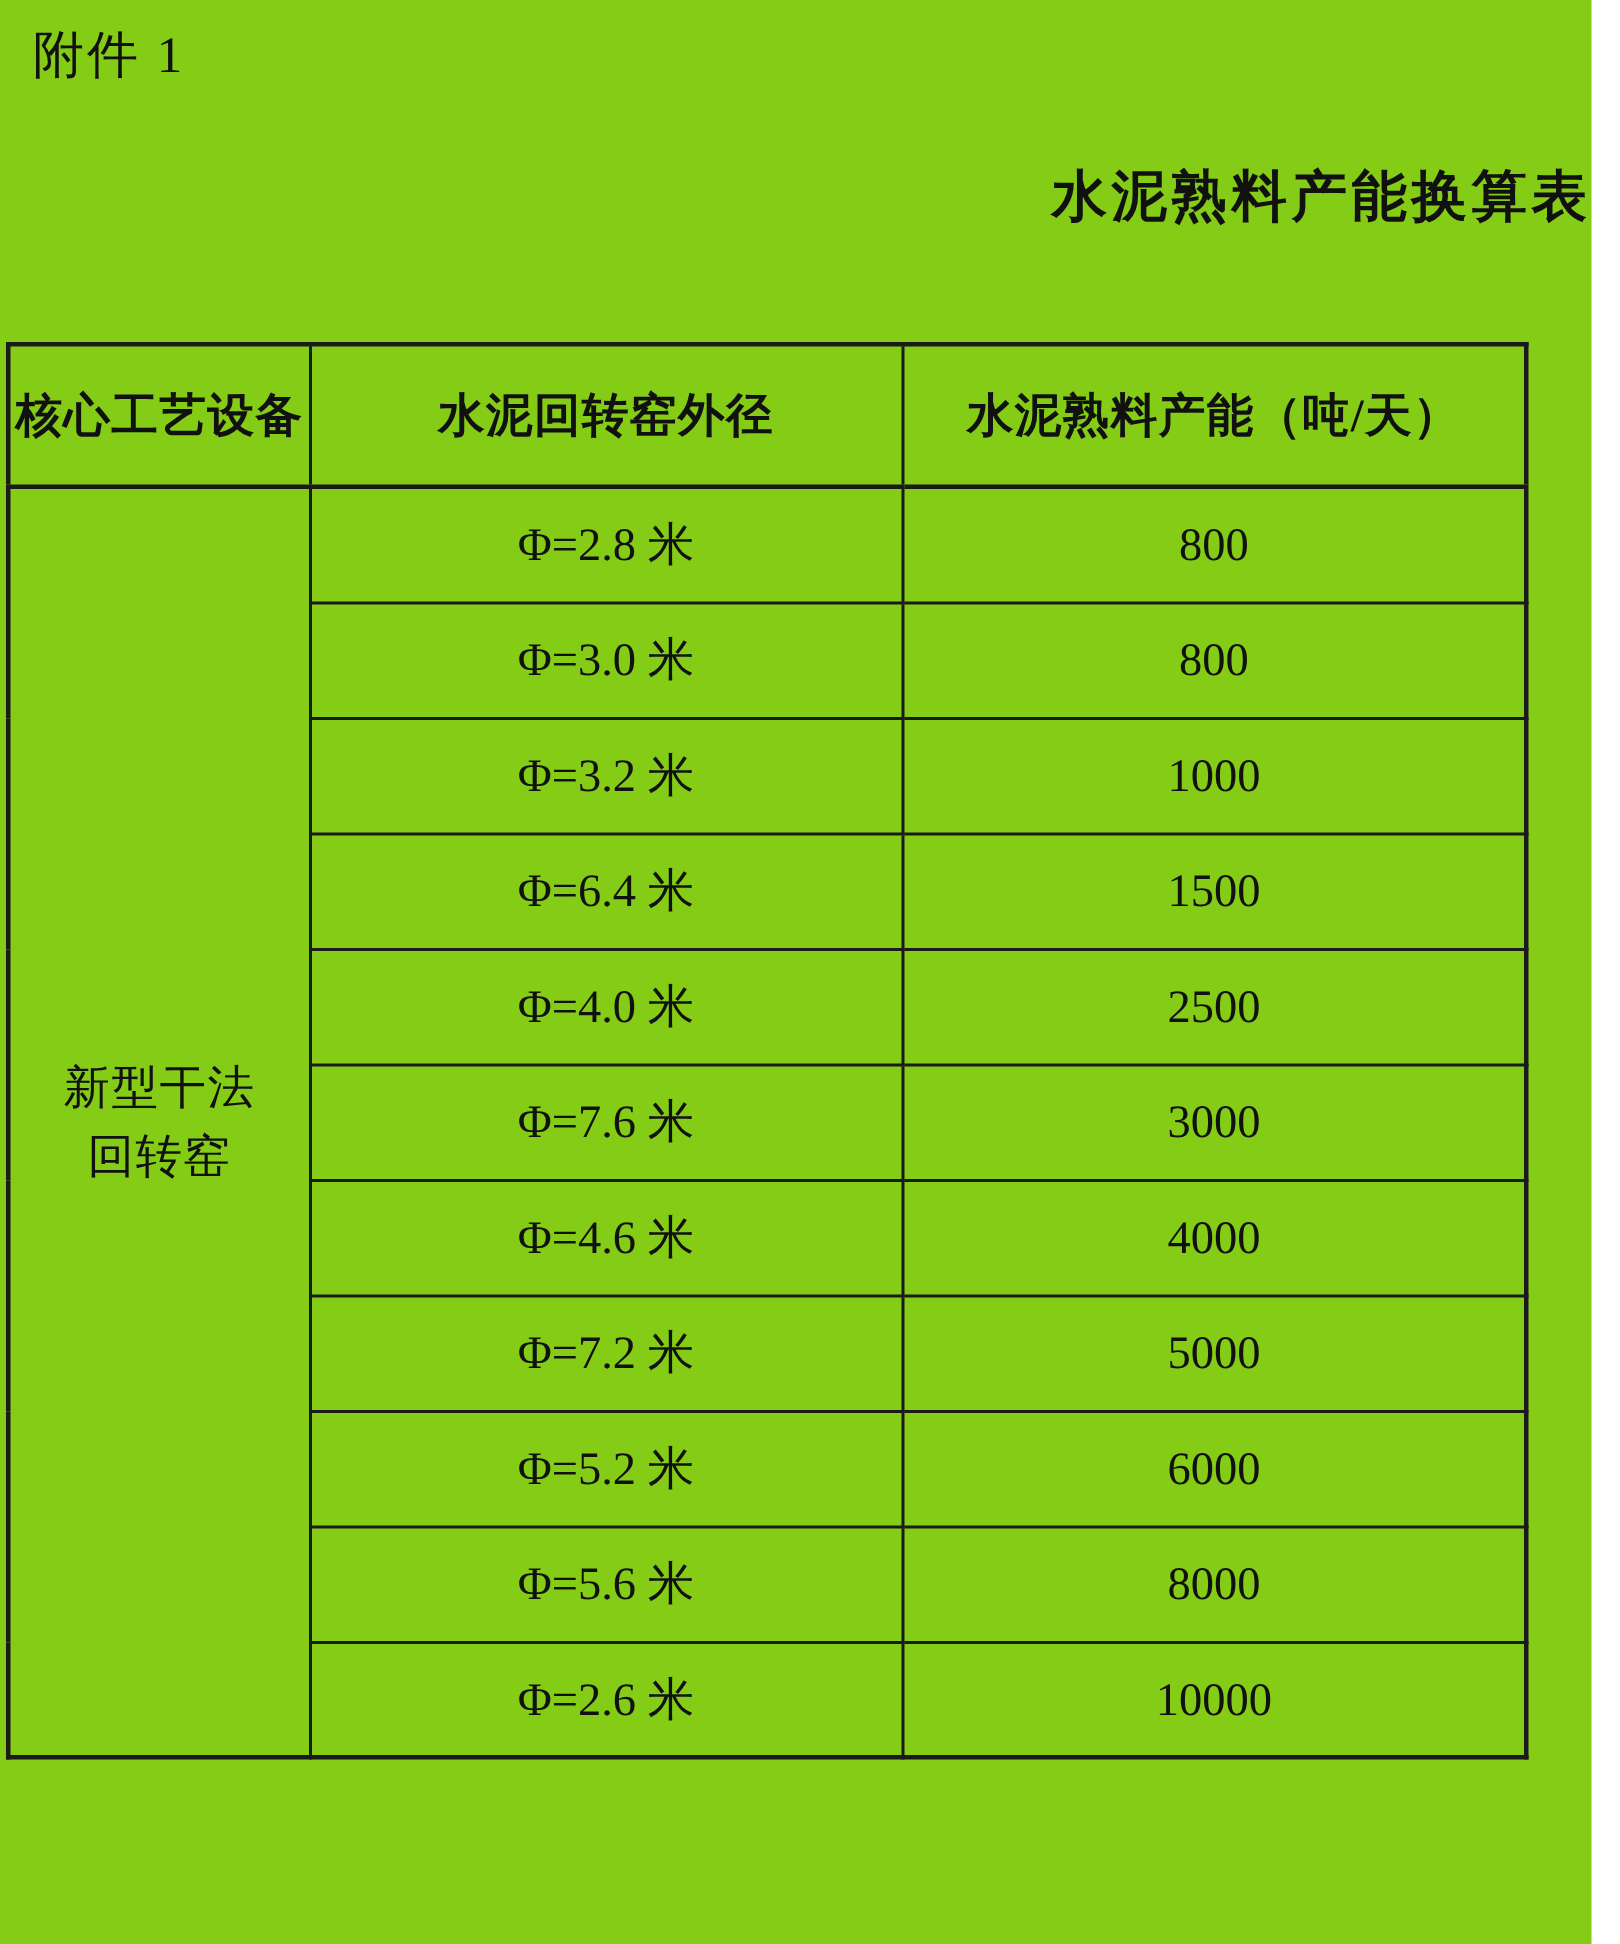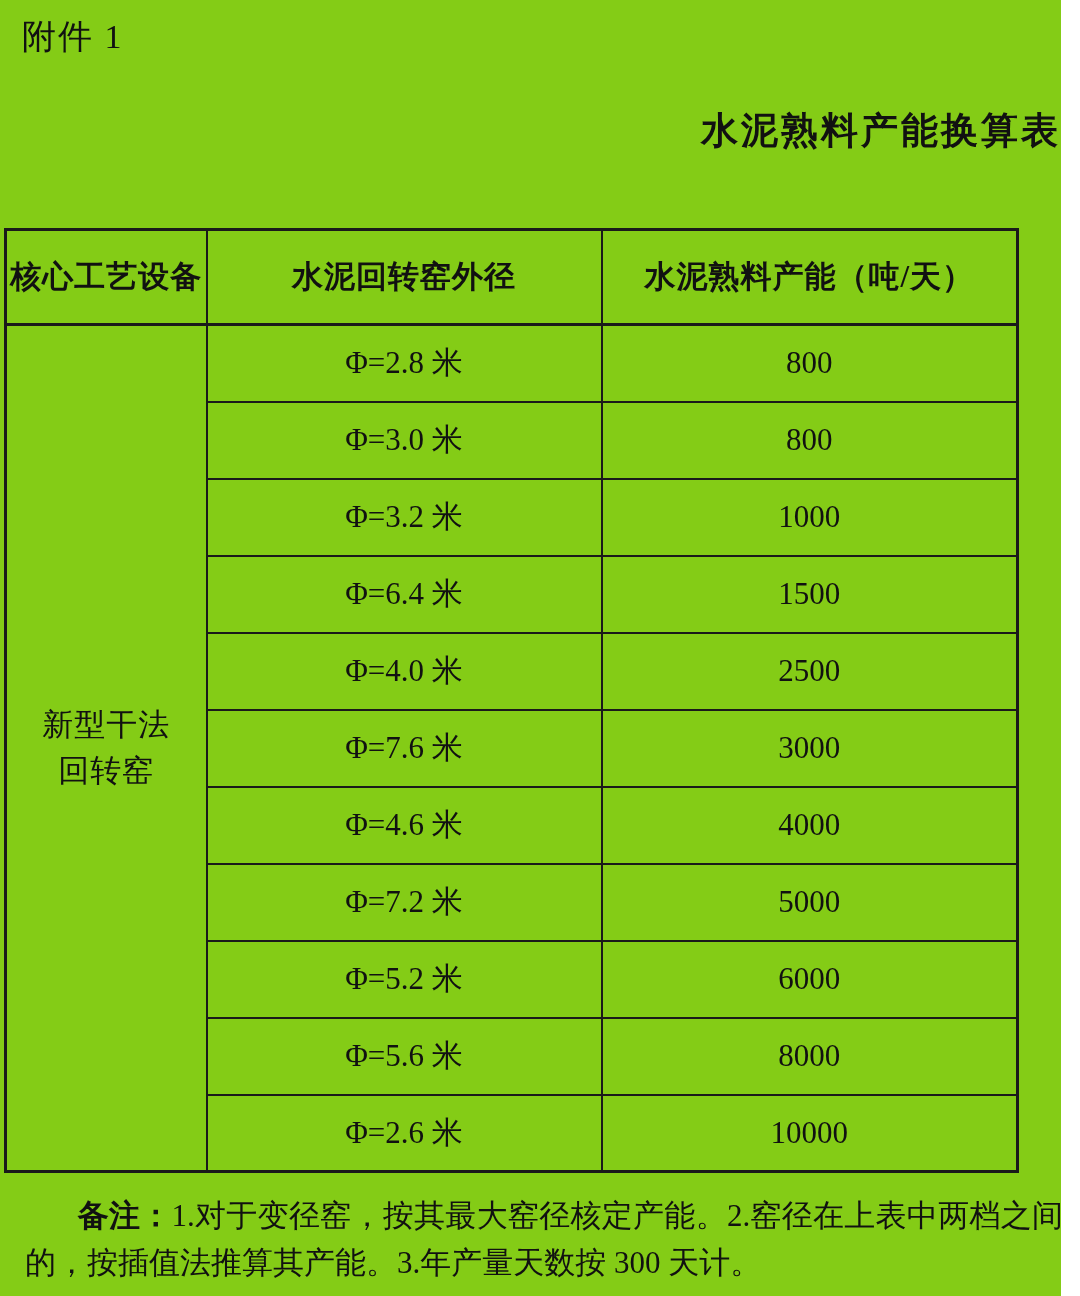--- a/index.html
+++ b/index.html
@@ -150,17 +150,14 @@
           <td>Φ=5.6 米</td>
           <td>8000</td>
         </tr>
         <tr>
           <td>Φ=2.6 米</td>
           <td>10000</td>
         </tr>
       </tbody>
   </table>
 
-  <p class="note">
-    <span class="note-label">备注：</span><span>1.对于变径窑，按其最大窑径核定产能。2.窑径在上表中两档之间的，按插值法推算其产能。3.年产量天数按 300 天计。</span>
-  </p>
 
 </div>
 
 </body></html>

